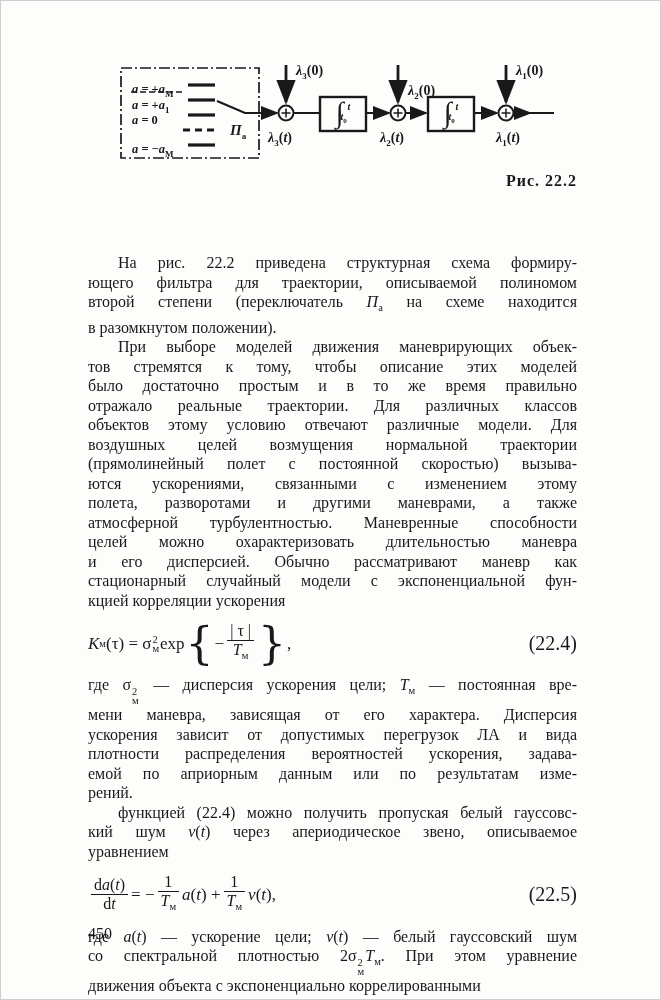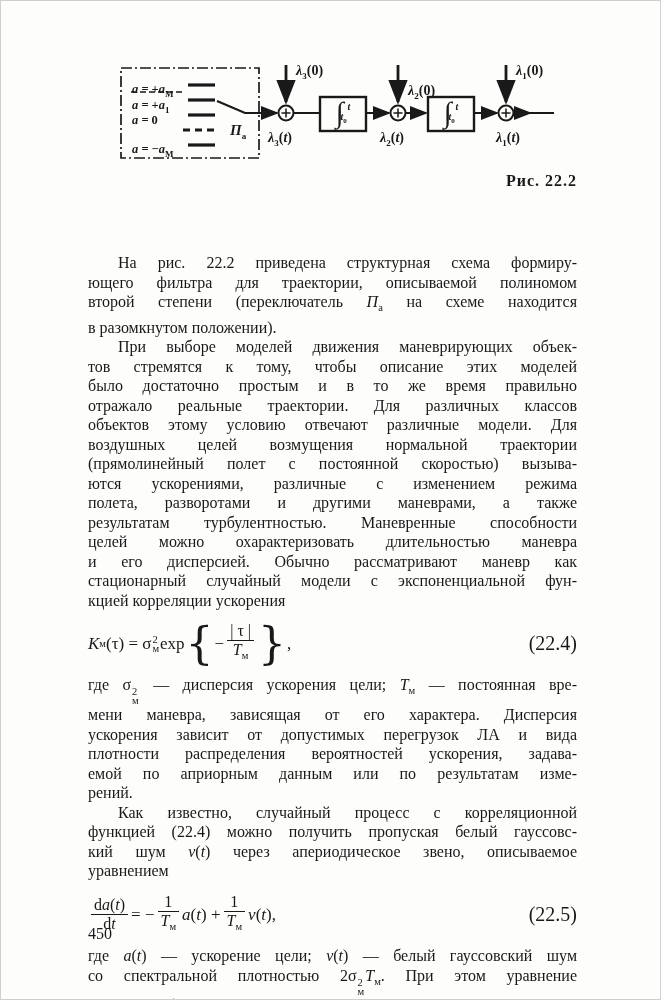--- a/index.html
+++ b/index.html
@@ -148,23 +148,23 @@
         <div class="tline tlast">в разомкнутом положении).</div>
       </div>
     <div class="para indent">
         <div class="tline">При выборе моделей движения маневрирующих объек-</div>
         <div class="tline">тов стремятся к тому, чтобы описание этих моделей</div>
         <div class="tline">было достаточно простым и в то же время правильно</div>
         <div class="tline">отражало реальные траектории. Для различных классов</div>
         <div class="tline">объектов этому условию отвечают различные модели. Для</div>
         <div class="tline">воздушных целей возмущения нормальной траектории</div>
         <div class="tline">(прямолинейный полет с постоянной скоростью) вызыва-</div>
-        <div class="tline">ются ускорениями, различные с изменением режима</div>
+        <div class="tline">ются ускорениями, связанными с изменением этому</div>
         <div class="tline">полета, разворотами и другими маневрами, а также</div>
-        <div class="tline">результатам турбулентностью. Маневренные способности</div>
+        <div class="tline">атмосферной турбулентностью. Маневренные способности</div>
         <div class="tline">целей можно охарактеризовать длительностью маневра</div>
         <div class="tline">и его дисперсией. Обычно рассматривают маневр как</div>
         <div class="tline">стационарный случайный модели с экспоненциальной фун-</div>
         <div class="tline tlast">кцией корреляции ускорения</div>
       </div>
 
     <div class="eqrow">
       <span class="eqbody"><i>K</i><sub>м</sub>(τ) = σ<span class="ss">
             <span>2</span>
             <span>м</span>
@@ -180,21 +180,20 @@
             <span>2</span>
             <span>м</span>
           </span> — дисперсия ускорения цели; <i>T</i><sub>м</sub> — постоянная вре-</div>
         <div class="tline">мени маневра, зависящая от его характера. Дисперсия</div>
         <div class="tline">ускорения зависит от допустимых перегрузок ЛА и вида</div>
         <div class="tline">плотности распределения вероятностей ускорения, задава-</div>
         <div class="tline">емой по априорным данным или по результатам изме-</div>
         <div class="tline tlast">рений.</div>
       </div>
     <div class="para indent">
-        <div class="tline">Как известно, случайный процесс с корреляционной</div>
         <div class="tline">функцией (22.4) можно получить пропуская белый гауссовс-</div>
         <div class="tline">кий шум <i>ν</i>(<i>t</i>) через апериодическое звено, описываемое</div>
         <div class="tline tlast">уравнением</div>
       </div>
 
     <div class="eqrow">
       <span class="eqbody"><span class="frac">
             <span class="fn">d<i>a</i>(<i>t</i>)</span>
             <span class="fd">d<i>t</i></span>
           </span> = − <span class="frac">

